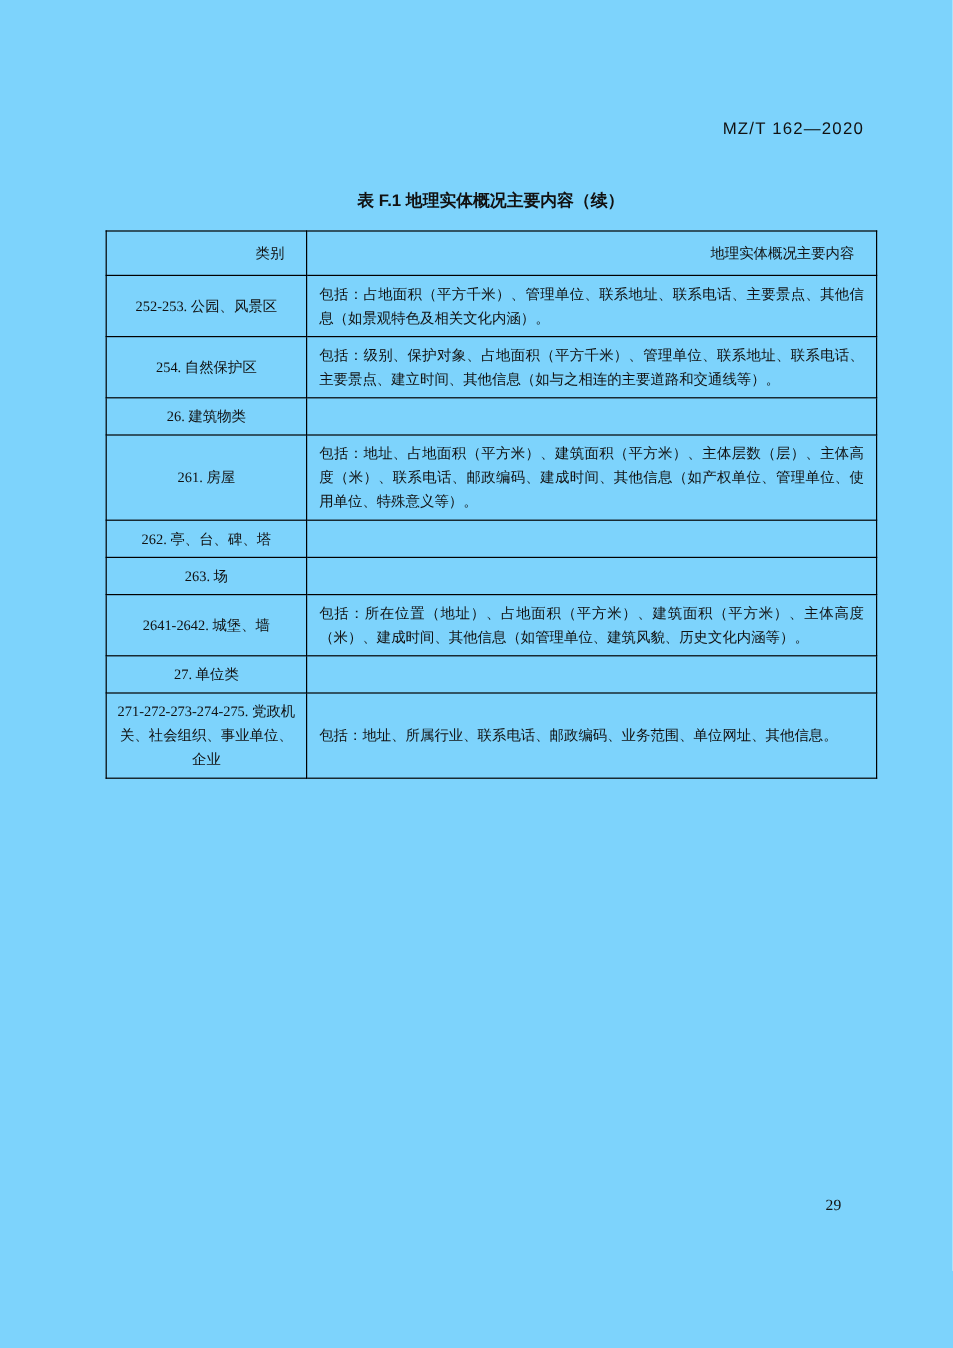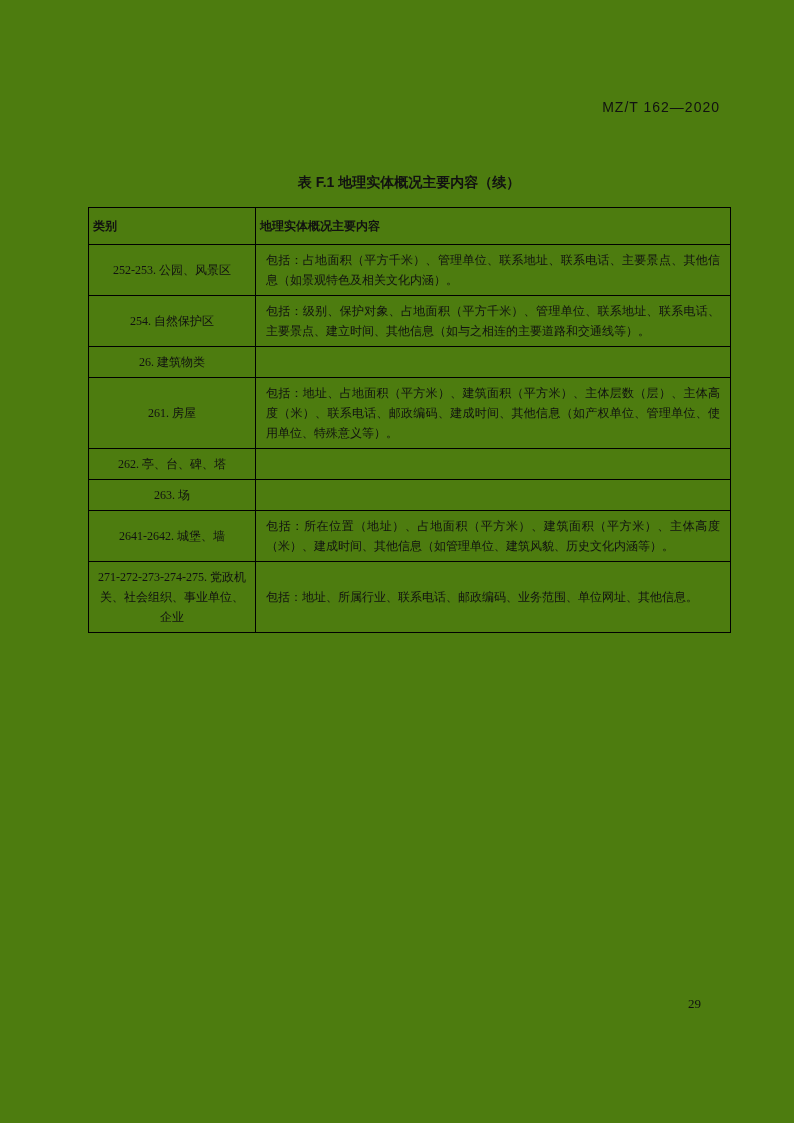--- a/index.html
+++ b/index.html
@@ -1,21 +1,21 @@
 <!DOCTYPE html>
 <html><head>
 <meta charset="utf-8">
 <style>
   * { margin: 0; padding: 0; box-sizing: border-box; }
   html, body { background: #ffffff; }
   .page {
     position: relative;
     width: 794px;
     height: 1123px;
-    background: #4d7c0f;
+    background: #7dd3fc;
     font-family: "Liberation Serif", "DejaVu Serif", serif;
     color: #1a1a1a;
     overflow: hidden;
   }
   .doc-number {
     position: absolute;
     top: 99px;
     right: 74px;
     font-family: "Liberation Sans", "DejaVu Sans", sans-serif;
     font-size: 14px;
@@ -28,41 +28,40 @@
     left: 88px;
     width: 642px;
   }
   .table-title {
     text-align: center;
     font-family: "Liberation Sans", "DejaVu Sans", sans-serif;
     font-weight: bold;
     font-size: 14px;
     color: #111;
     margin-bottom: 15px;
-    margin-top: 15px;
   }
   table.main-table {
     width: 100%;
     border-collapse: collapse;
     table-layout: fixed;
   }
   table.main-table th,
   table.main-table td {
     border: 1px solid #000;
     font-size: 12px;
     line-height: 20px;
     vertical-align: middle;
     color: #111;
   }
   col.col-category { width: 167px; }
   col.col-content  { width: 475px; }
   th.header-cell {
-    font-weight: bold;
-    text-align: left;
-    padding: 8px 4px;
+    font-weight: normal;
+    text-align: right;
+    padding: 8px 18px;
   }
   td.category-cell {
     text-align: center;
     padding: 5px 6px;
   }
   td.content-cell {
     text-align: left;
     padding: 5px 10px;
     text-align: justify;
   }
@@ -130,20 +129,24 @@
     <td class="content-cell"></td>
   </tr>
 
 
 
   <tr>
     <td class="category-cell">2641-2642. 城堡、墙</td>
     <td class="content-cell">包括：所在位置（地址）、占地面积（平方米）、建筑面积（平方米）、主体高度（米）、建成时间、其他信息（如管理单位、建筑风貌、历史文化内涵等）。</td>
   </tr>
 
+  <tr>
+    <td class="category-cell">27. 单位类</td>
+    <td class="content-cell"></td>
+  </tr>
 
   <tr>
     <td class="category-cell">271-272-273-274-275. 党政机关、社会组织、事业单位、企业</td>
     <td class="content-cell">包括：地址、所属行业、联系电话、邮政编码、业务范围、单位网址、其他信息。</td>
   </tr>
 </tbody>
     </table>
 
   </div>
 

